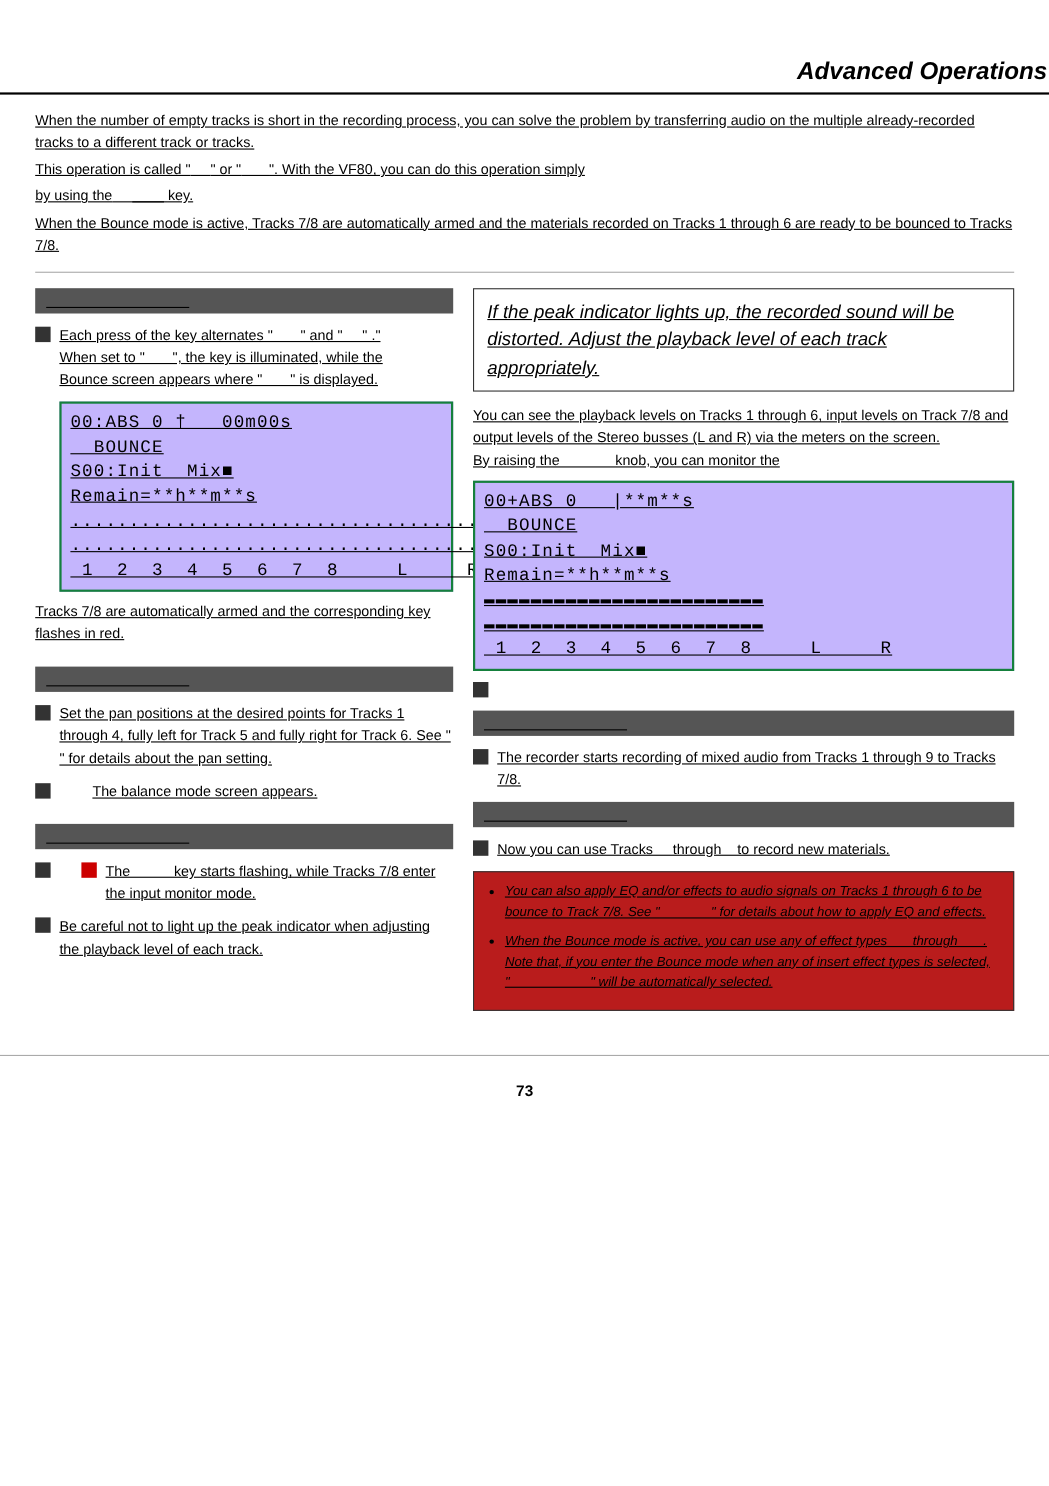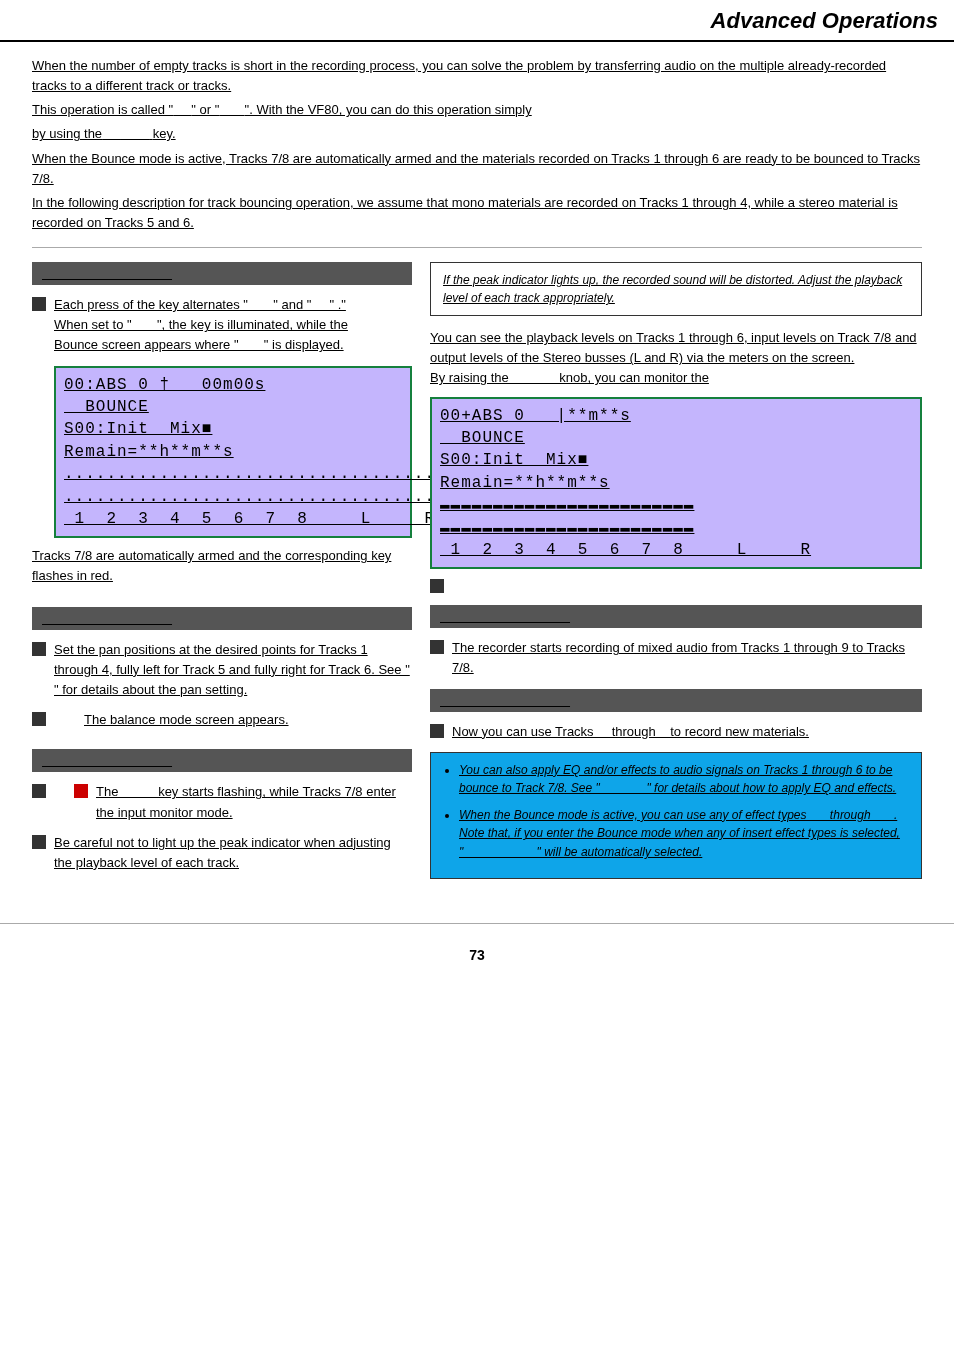--- a/index.html
+++ b/index.html
@@ -12,22 +12,23 @@
       color: #000;
       position: relative;
     }
 
     
     .page-header {
       display: flex;
       justify-content: flex-end;
       align-items: center;
       border-bottom: 2px solid #000;
-      padding: 8px 16px 6px 16px;
+      padding: 8px 2px 6px 16px;
       margin-bottom: 0;
+      margin-top: 44px;
     }
     .page-title {
       font-size: 22px;
       font-weight: bold;
       font-style: italic;
     }
 
     
     .main-content {
       padding: 14px 32px 10px 32px;
@@ -100,31 +101,31 @@
       letter-spacing: 1px;
       white-space: pre;
     }
 
     
     .tip-box {
       border: 1px solid #333;
       padding: 8px 12px;
       margin-bottom: 12px;
       font-style: italic;
-      font-size: 12px;
+      font-size: 17px;
       line-height: 1.5;
       background: #fff;
     }
     .tip-box-note {
       border: 1px solid #333;
       padding: 8px 12px;
       margin-top: 10px;
       font-size: 12px;
       line-height: 1.55;
-      background: #0ea5e9;
+      background: #b91c1c;
     }
     .tip-box-note ul {
       list-style: disc;
       padding-left: 16px;
     }
     .tip-box-note li {
       margin-bottom: 8px;
     }
 
     
@@ -158,21 +159,20 @@
 
   <div class="intro-block">
     <p>When the number of empty tracks is short in the recording process, you can solve the problem by transferring audio on the multiple already-recorded tracks to a different track or tracks.</p>
     <p>
       <span>This operation is called "</span><span style="font-weight:bold;">&nbsp;&nbsp;&nbsp;&nbsp;&nbsp;</span><span>" or "</span><span style="font-weight:bold;">&nbsp;&nbsp;&nbsp;&nbsp;&nbsp;&nbsp;&nbsp;</span><span>".  With the VF80, you can do this operation simply</span>
     </p>
     <p>
       <span>by using the</span>&nbsp;&nbsp;&nbsp;&nbsp;&nbsp;<span style="text-decoration:underline;">&nbsp;&nbsp;&nbsp;&nbsp;&nbsp;&nbsp;&nbsp;&nbsp;</span>&nbsp;<span>key.</span>
     </p>
     <p>When the Bounce mode is active, Tracks 7/8 are automatically armed and the materials recorded on Tracks 1 through 6 are ready to be bounced to Tracks 7/8.</p>
-    <p>In the following description for track bouncing operation, we assume that mono materials are recorded on Tracks 1 through 4, while a stereo material is recorded on Tracks 5 and 6.</p>
   </div>
 
   <div class="two-col">
 
     <div class="col-left">
 
       <div class="section-wrapper">
         <div class="section-bar">&nbsp;&nbsp;&nbsp;&nbsp;&nbsp;&nbsp;&nbsp;&nbsp;&nbsp;&nbsp;&nbsp;&nbsp;&nbsp;&nbsp;&nbsp;&nbsp;&nbsp;&nbsp;&nbsp;&nbsp;&nbsp;&nbsp;&nbsp;&nbsp;&nbsp;&nbsp;&nbsp;&nbsp;&nbsp;&nbsp;&nbsp;&nbsp;&nbsp;&nbsp;&nbsp;&nbsp;</div>
 
         <div class="step-item">

